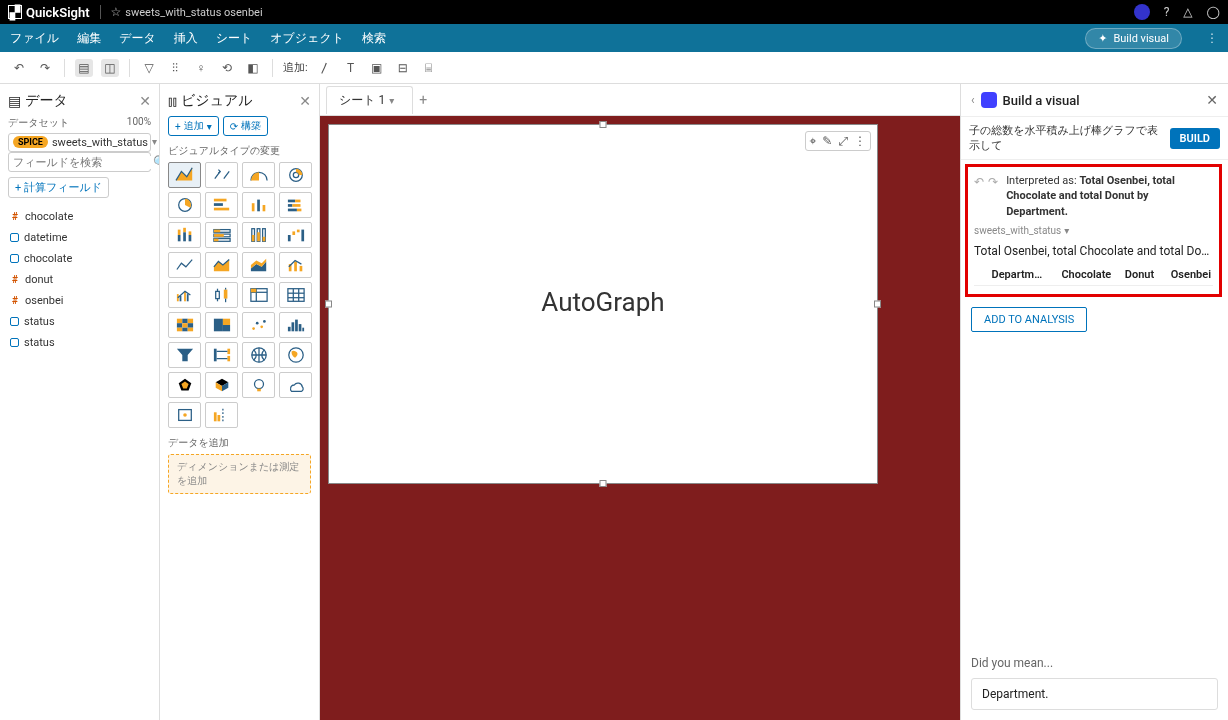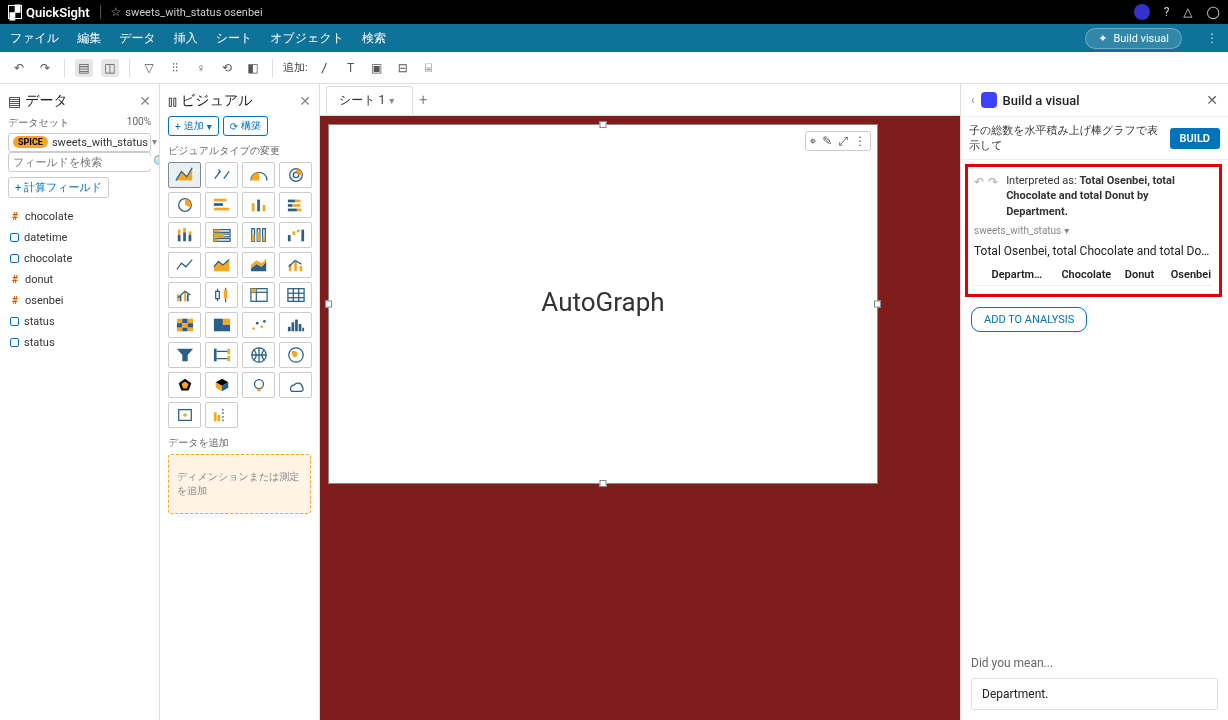--- a/index.html
+++ b/index.html
@@ -51,21 +51,21 @@
   
   .visual-panel { width: 160px; background: #fff; border-right: 1px solid #ddd; padding: 8px; overflow:hidden;}
   .vis-actions { display:flex; gap:4px; margin:4px 0 8px 0;}
   .vis-action-btn { border:1px solid #0073bb; color:#0073bb; border-radius:3px; padding:2px 6px; font-size:10px; display:flex; align-items:center; gap:3px;}
   .vis-type-label { font-size:10px; color:#666; margin-bottom:4px;}
   .vis-grid { display:grid; grid-template-columns: repeat(4, 1fr); gap:4px; margin-bottom:8px;}
   .vis-cell { width:33px; height:26px; border:1px solid #ccc; border-radius:2px; display:flex; align-items:center; justify-content:center; cursor:pointer; background:#fff;}
   .vis-cell.selected { background:#e8f0f6; border-color:#888;}
   .vis-cell svg { width:22px; height:18px; }
   .data-add-label { font-size:10px; color:#666; margin-bottom:4px;}
-  .dropzone { border:1px dashed #f5a623; background:#fdf4e6; border-radius:3px; padding:15px 8px; font-size:10px; color:#888;}
+  .dropzone { border:1px dashed #f5a623; background:#fdf4e6; border-radius:3px; padding:5px 8px; font-size:10px; color:#888;}
   
   
   .canvas-area { flex:1; background:#7f1d1d; padding: 0; overflow:hidden; position:relative;}
   .sheet-tabs { height:32px; display:flex; align-items:center; padding:0 6px; border-bottom:1px solid #ddd; background:#fff;}
   .sheet-tab { border:1px solid #ddd; border-bottom:none; border-radius:3px 3px 0 0; padding:5px 18px 5px 12px; font-size:12px; position:relative; background:#fff; display:flex; align-items:center; gap:4px;}
   .sheet-add { margin-left:6px; color:#888; font-size:14px; cursor:pointer;}
   .canvas-inner { position:absolute; top:40px; left:8px; right:8px; height:430px;}
   .viz-frame { position:absolute; left:0; top:0; width:550px; height:360px; border:1px solid #888; background:#fff;}
   .viz-frame .handles span { position:absolute; width:7px; height:7px; background:#fff; border:1px solid #888;}
   .handle-t { top:-4px; left:50%; transform:translateX(-50%);}
@@ -93,21 +93,21 @@
   .interp-icons { display:flex; gap:4px; color:#aaa; font-size:12px; padding-top:2px; width:28px;}
   .interp-text { font-size:11px; color:#333; line-height:1.4;}
   .interp-text strong { font-weight:700;}
   .src-chip { font-size:10px; color:#888; margin:6px 0 8px 0; display:flex; align-items:center; gap:3px;}
   .result-title { font-size:12px; color:#222; margin:4px 0 6px 0; white-space:nowrap; overflow:hidden; text-overflow:ellipsis;}
   .result-table { width:100%; border-collapse:collapse; font-size:11px;}
   .result-table th { text-align:right; font-weight:600; padding:4px 2px; color:#222; border-bottom:1px solid #eee;}
   .result-table th.num, .result-table td.num { text-align:right;}
   .result-table td { padding:4px 2px; border-bottom:1px solid #f4f4f4; color:#444;}
   .result-table td.dept { max-width:52px; white-space:nowrap; overflow:hidden; text-overflow:ellipsis;}
-  .add-analysis-btn { border:1px solid #0073bb; color:#0073bb; border-radius:9px; padding:5px 12px; font-size:11px; background:#fff;}
+  .add-analysis-btn { border:1px solid #0073bb; color:#0073bb; border-radius:2px; padding:5px 12px; font-size:11px; background:#fff;}
   .did-you-mean { padding:10px 10px 0 10px; font-size:12px;}
   .did-you-mean .label { color:#666; margin-bottom:8px;}
   .suggestion { border:1px solid #ddd; border-radius:3px; padding:8px 10px; font-size:12px; color:#222;}
   
   
   .vis-cell path, .vis-cell rect, .vis-cell circle, .vis-cell line, .vis-cell polyline { stroke:#2b5f86; stroke-width:1.4; fill:none;}
   .vis-cell .fillA { fill:#f5a623; stroke:none;}
   .vis-cell .fillB { fill:#2b5f86; stroke:none;}
 </style>
 </head>

